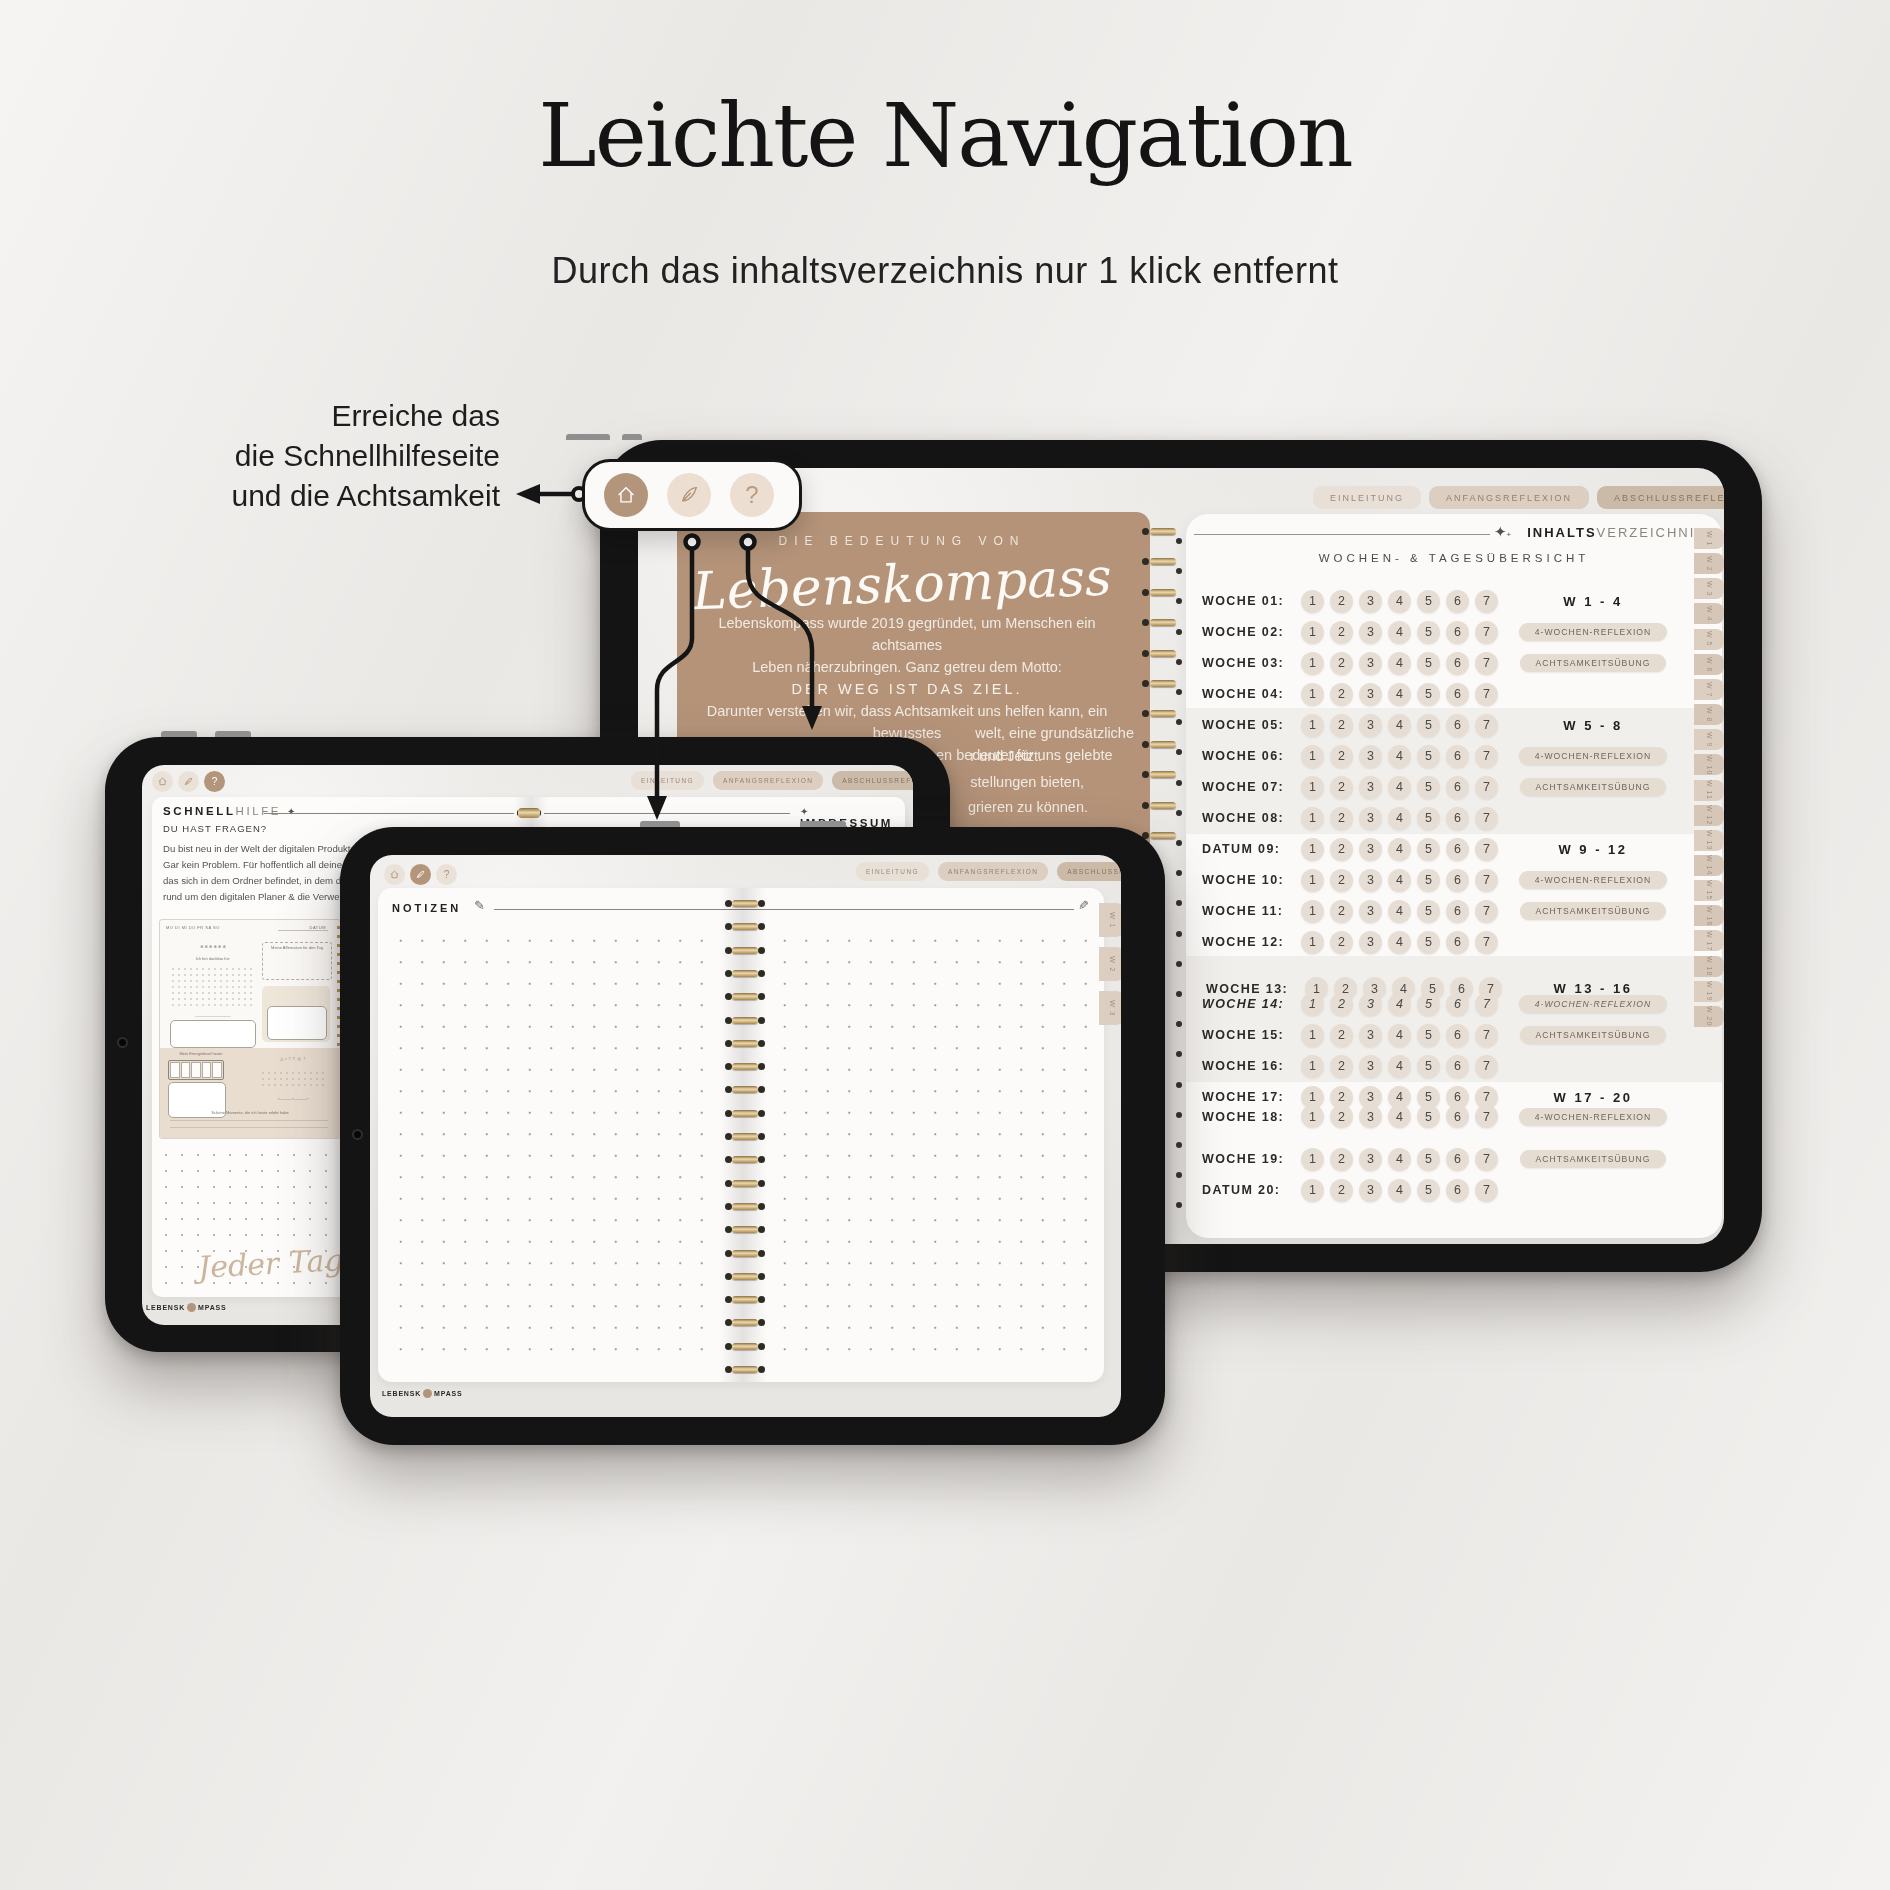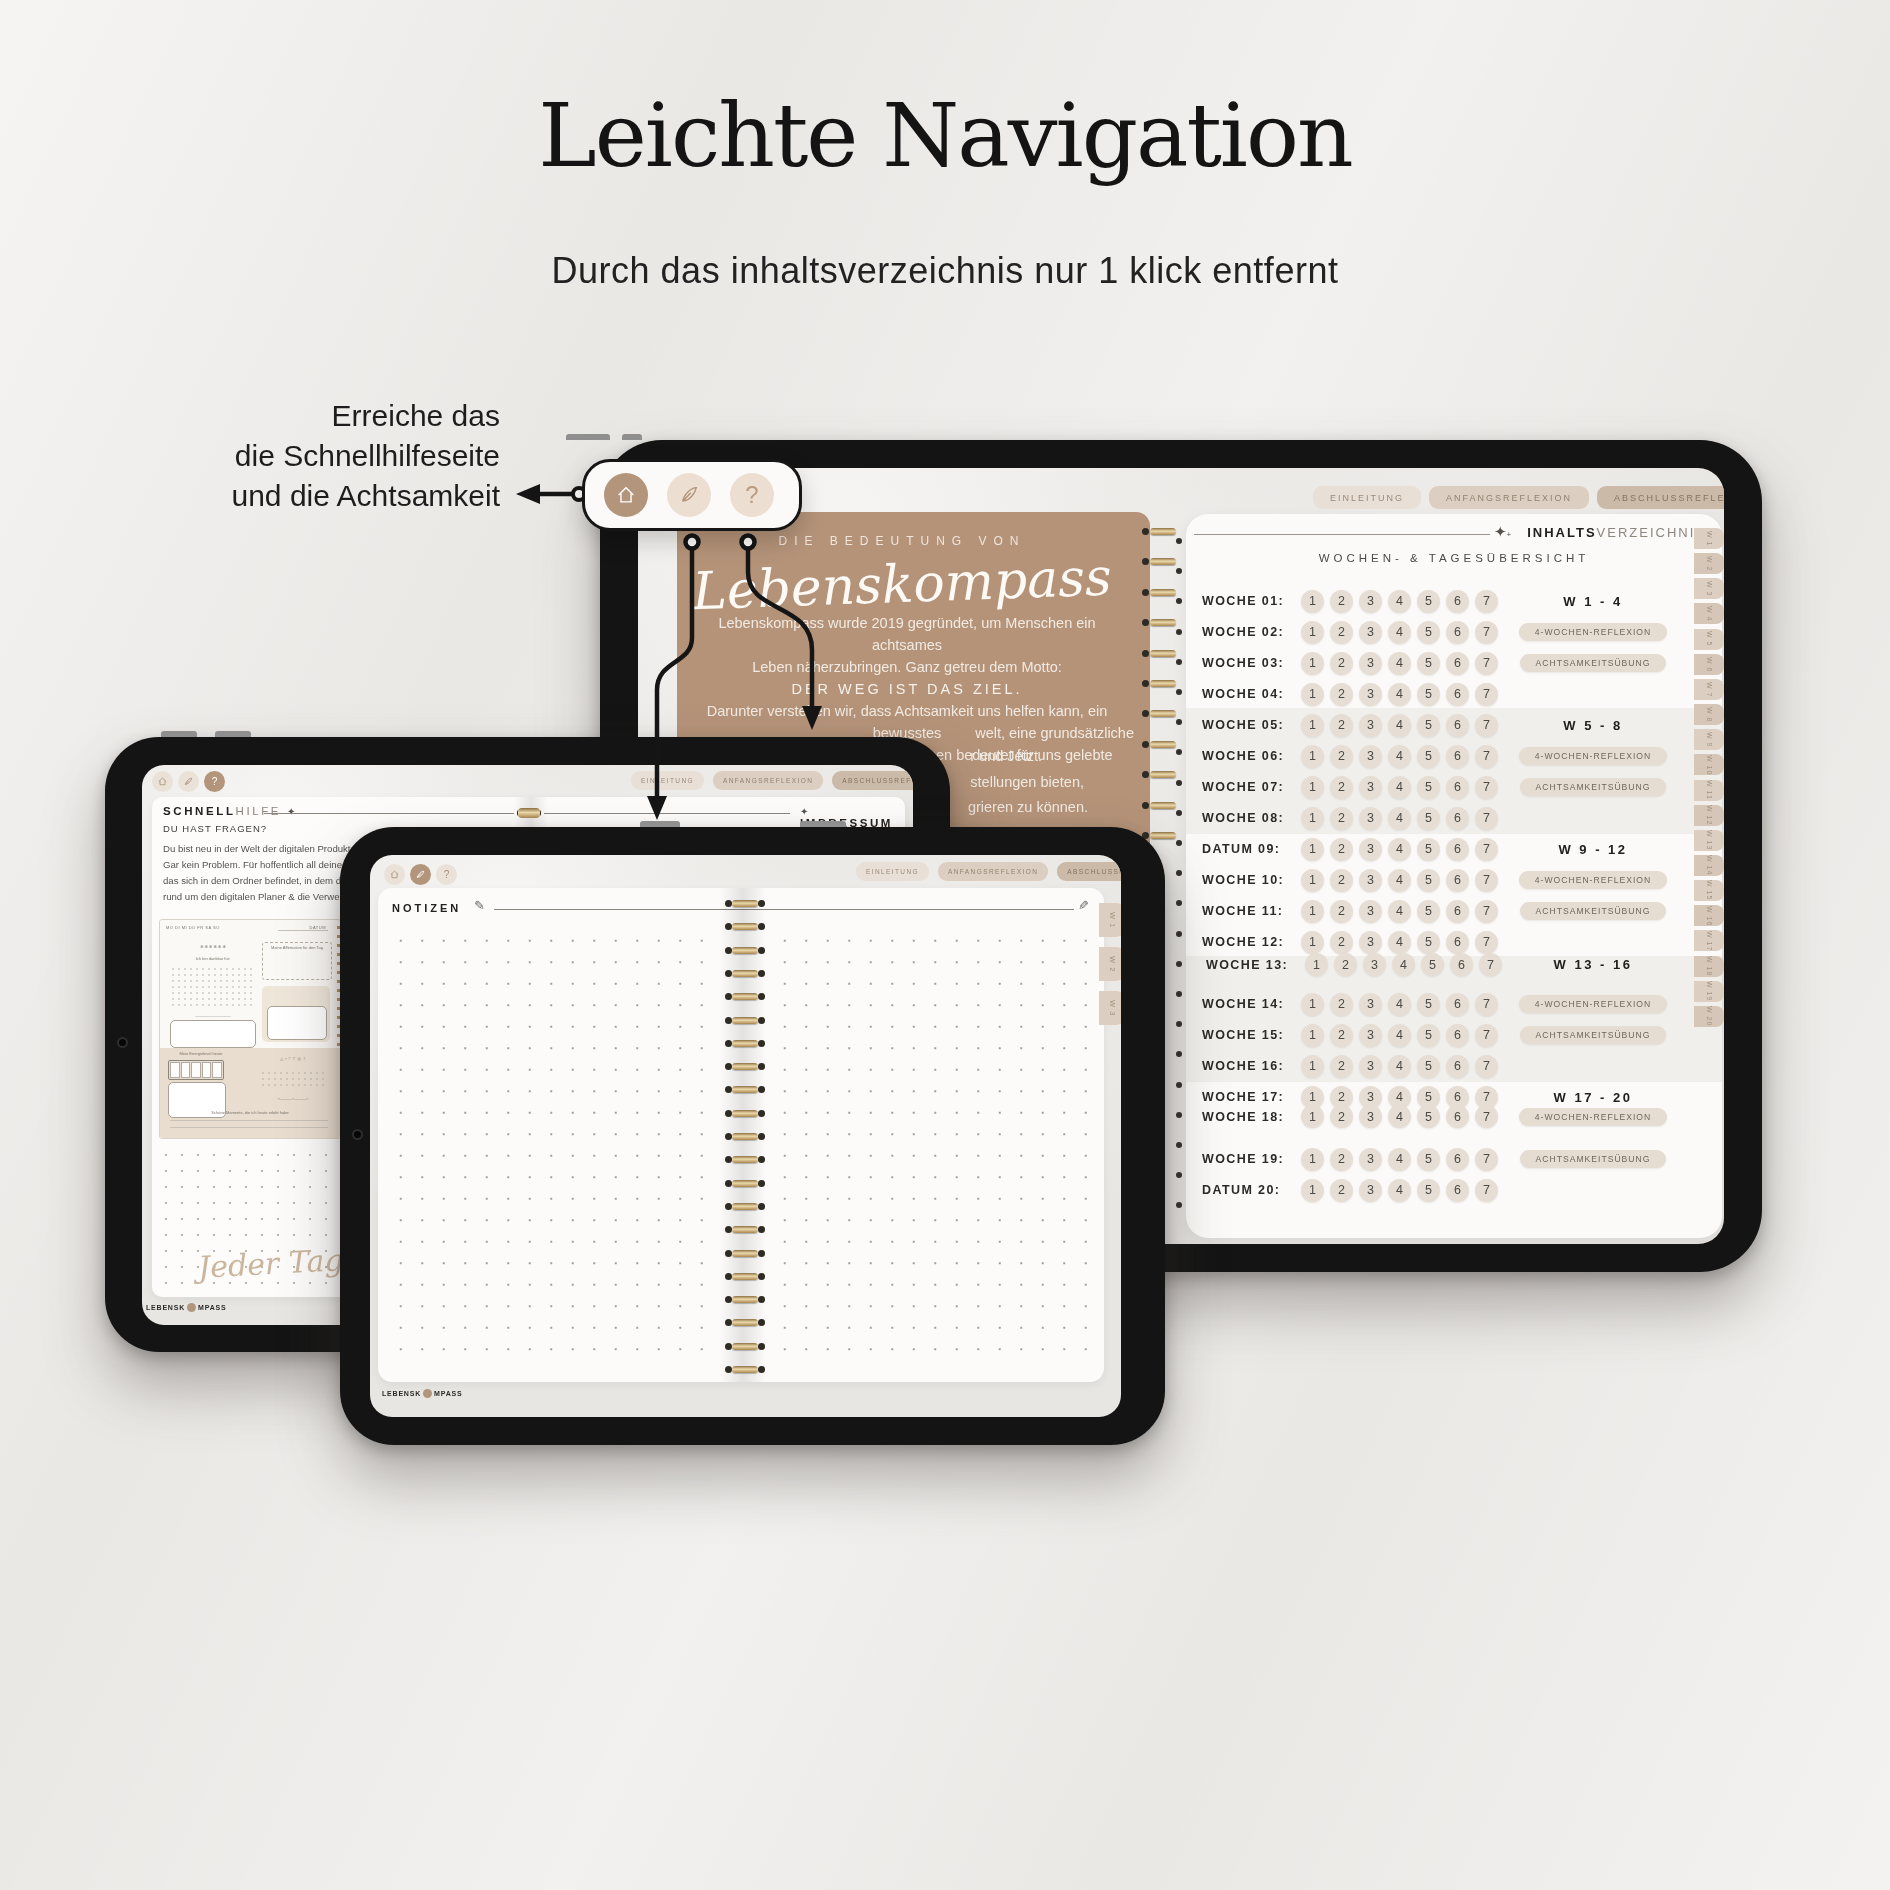--- a/index.html
+++ b/index.html
@@ -385,34 +385,34 @@
               <div class="lbl">WOCHE 12:</div>
               <div class="circ">1</div>
               <div class="circ">2</div>
               <div class="circ">3</div>
               <div class="circ">4</div>
               <div class="circ">5</div>
               <div class="circ">6</div>
               <div class="circ">7</div>
               <div class="right"></div>
             </div>
-            <div class="toc-row" style="top: 435px; padding-left: 20px;">
+            <div class="toc-row" style="top: 459px; padding-left: 20px;">
               <div class="lbl">WOCHE 13:</div>
               <div class="circ">1</div>
               <div class="circ">2</div>
               <div class="circ">3</div>
               <div class="circ">4</div>
               <div class="circ">5</div>
               <div class="circ">6</div>
               <div class="circ">7</div>
               <div class="right">
                 <div class="group-label">W  13 - 16</div>
               </div>
             </div>
-            <div class="toc-row" style="top: 474.5px;">
+            <div class="toc-row" style="top: 474.5px; font-style: italic;">
               <div class="lbl">WOCHE 14:</div>
               <div class="circ">1</div>
               <div class="circ">2</div>
               <div class="circ">3</div>
               <div class="circ">4</div>
               <div class="circ">5</div>
               <div class="circ">6</div>
               <div class="circ">7</div>
               <div class="right">
                 <div class="pill">4-WOCHEN-REFLEXION</div>

